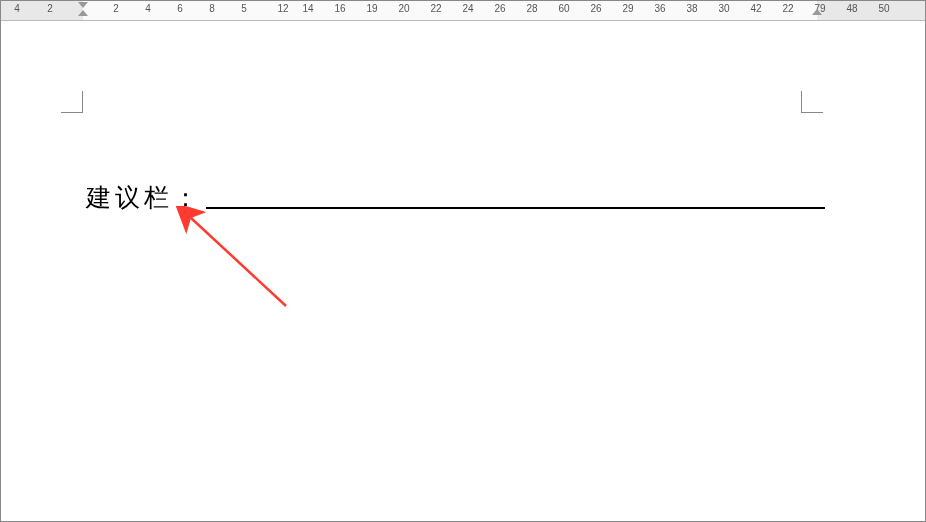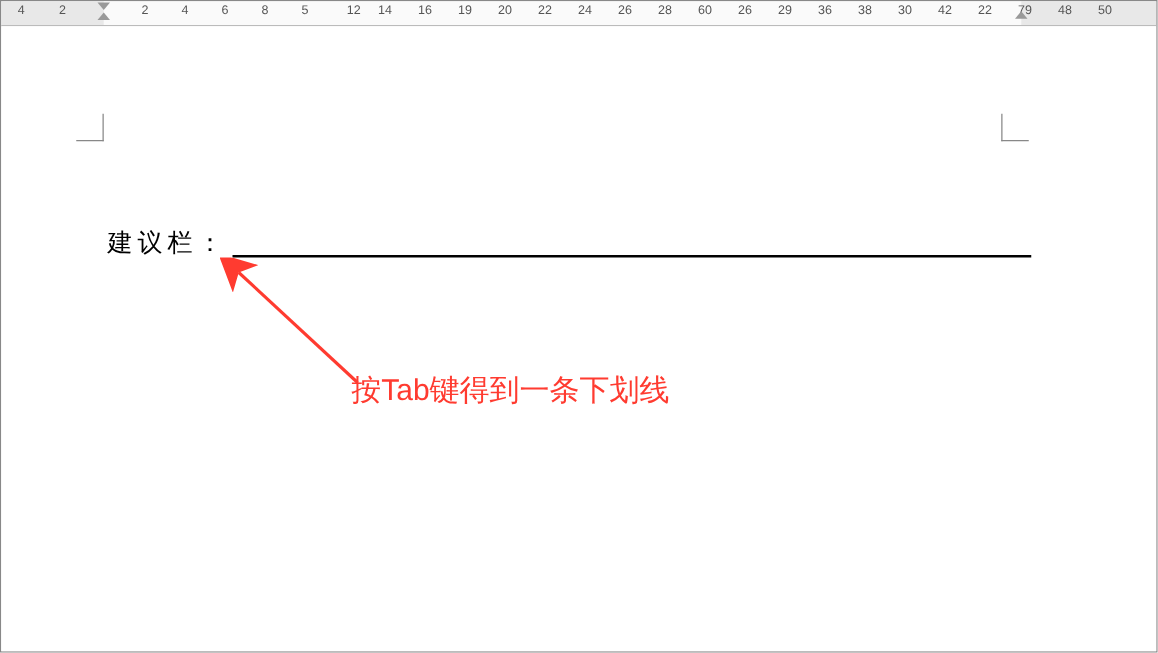--- a/index.html
+++ b/index.html
@@ -93,22 +93,22 @@
   }
   .corner.tl { top: 70px; left: 60px; border-right-width: 1px; border-bottom-width: 1px; }
   .corner.tr { top: 70px; left: 800px; border-left-width: 1px; border-bottom-width: 1px; }
   
   .doc-line {
     position: absolute;
     top: 160px;
     left: 85px;
     right: 100px;
     display: flex;
-    align-items: center;
-    font-size: 20px;
+    align-items: flex-start;
+    font-size: 25px;
     color: #000;
   }
   .doc-label {
     font-family: "SimSun", serif;
     letter-spacing: 4px;
     white-space: nowrap;
   }
   .underline-fill {
     flex: 1;
     border-bottom: 2px solid #000;
@@ -191,14 +191,13 @@
 
   <svg class="arrow-svg" viewBox="0 0 130 110">
     <defs>
       <marker id="ah" markerWidth="12" markerHeight="12" refX="3" refY="6" orient="auto">
         <path d="M0,0 L12,6 L0,12 L3,6 Z" fill="#ff3b30"></path>
       </marker>
     </defs>
     <line x1="110" y1="100" x2="15" y2="12" stroke="#ff3b30" stroke-width="2.5" marker-end="url(#ah)"></line>
   </svg>
 
-  <div class="annotation-text">按Tab键得到一条下划线</div>
 </div>
 
 </body></html>

